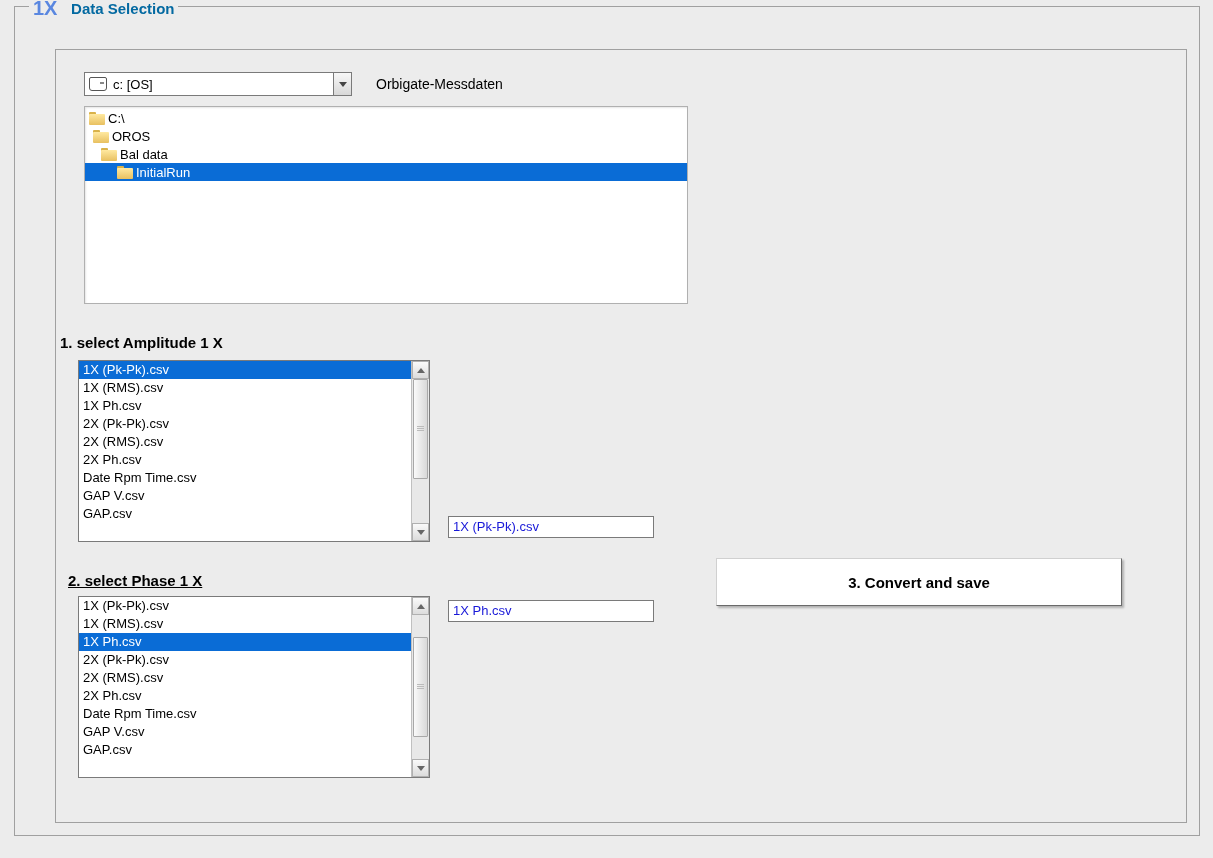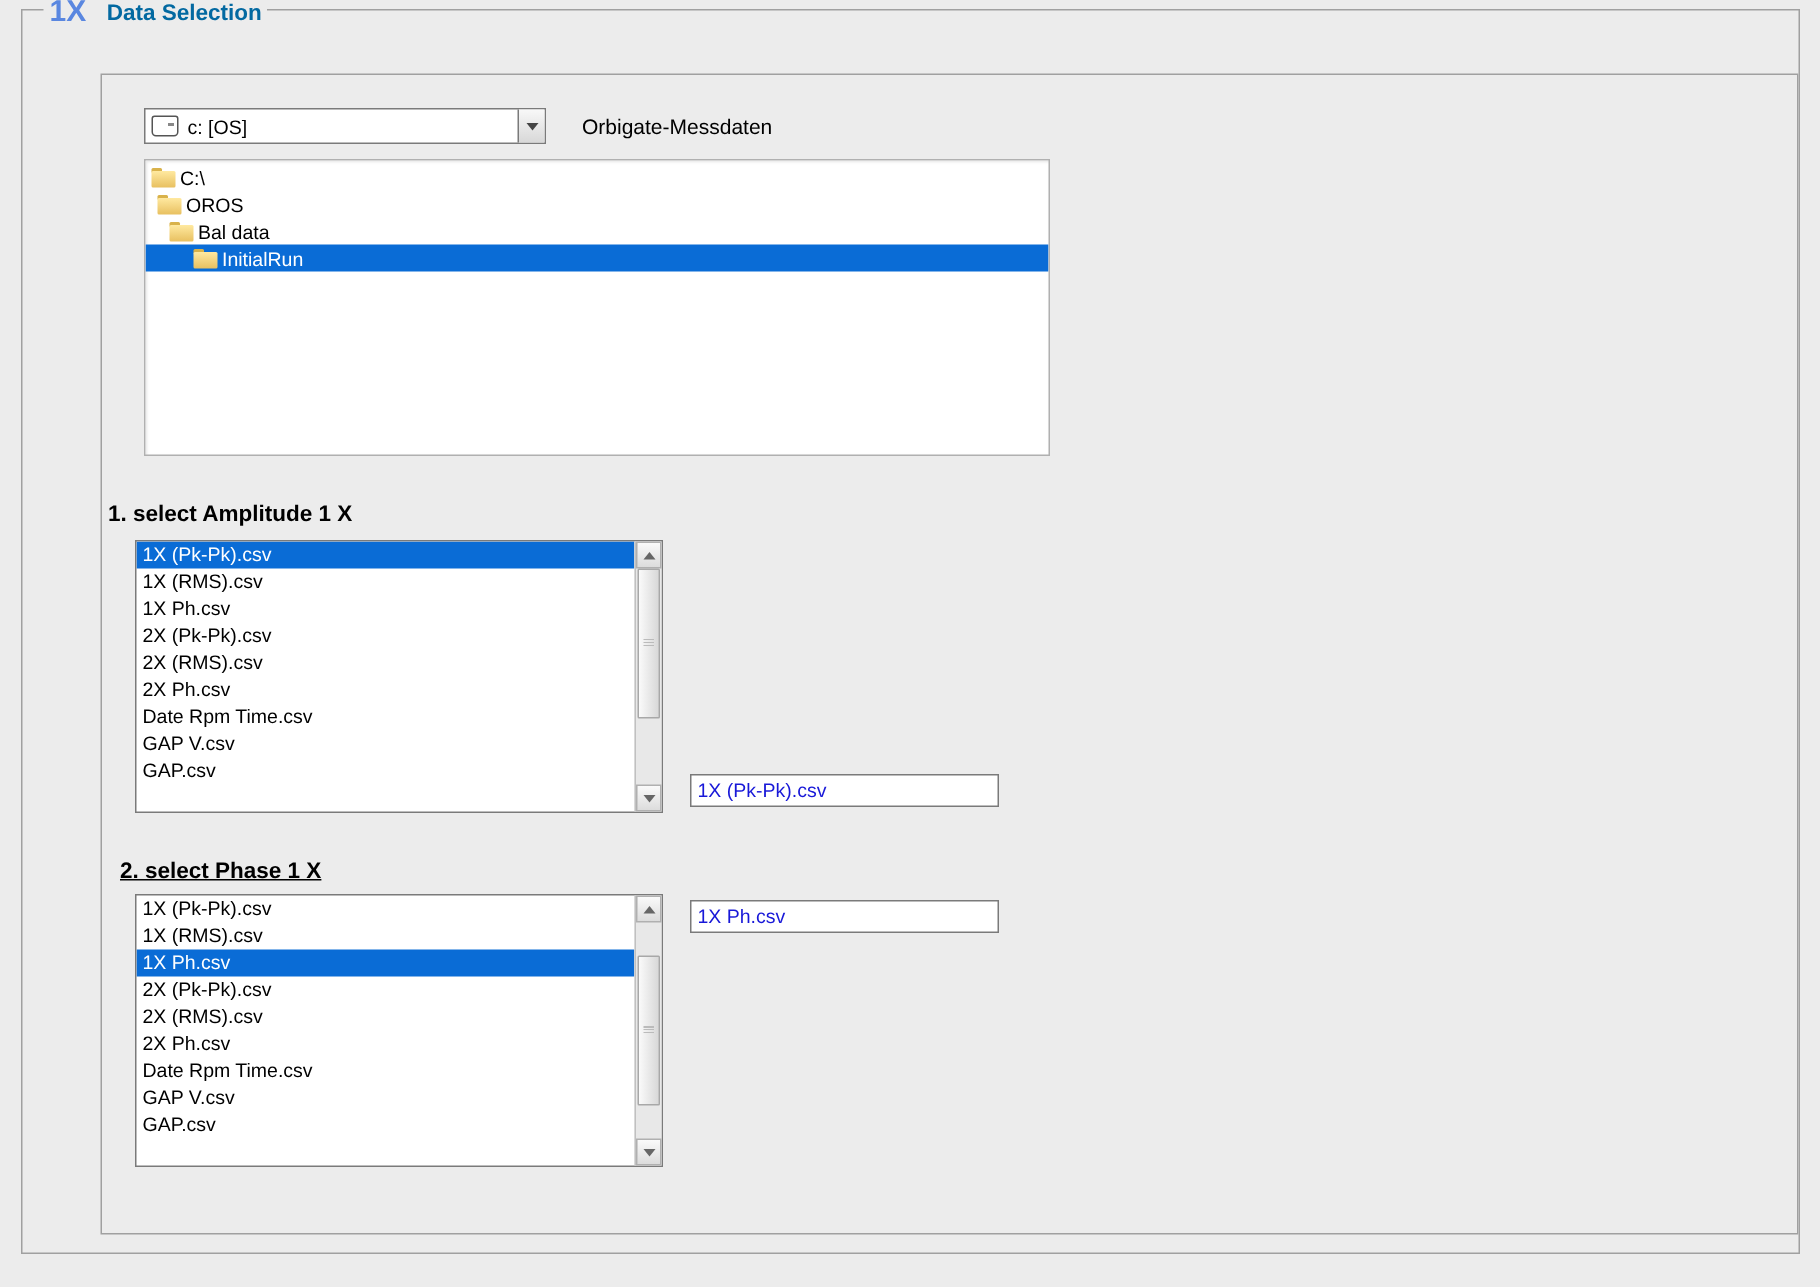--- a/index.html
+++ b/index.html
@@ -46,21 +46,20 @@
     vertical-align: middle;
   }
   .inner-panel {
     position: absolute;
     left: 40px;
     top: 42px;
     width: 1132px;
     height: 774px;
     border: 1px solid #a0a0a0;
     background: #ececec;
-    margin-left: 12px;
   }
 
   
   .drive-combo {
     position: absolute;
     left: 28px;
     top: 22px;
     width: 268px;
     height: 24px;
     background: #fff;
@@ -362,14 +361,15 @@
           <div class="list-row lastpartial">GAP.csv</div>
         </div>
       <div class="scrollbar">
         <div class="sb-btn up"></div>
         <div class="sb-thumb"></div>
         <div class="sb-btn down"></div>
       </div>
     </div>
     <div class="small-tb tb-phase">1X Ph.csv</div>
 
+    <div class="btn btn-convert">3. Convert and save</div>
   </div>
 </div>
 
 </body></html>

